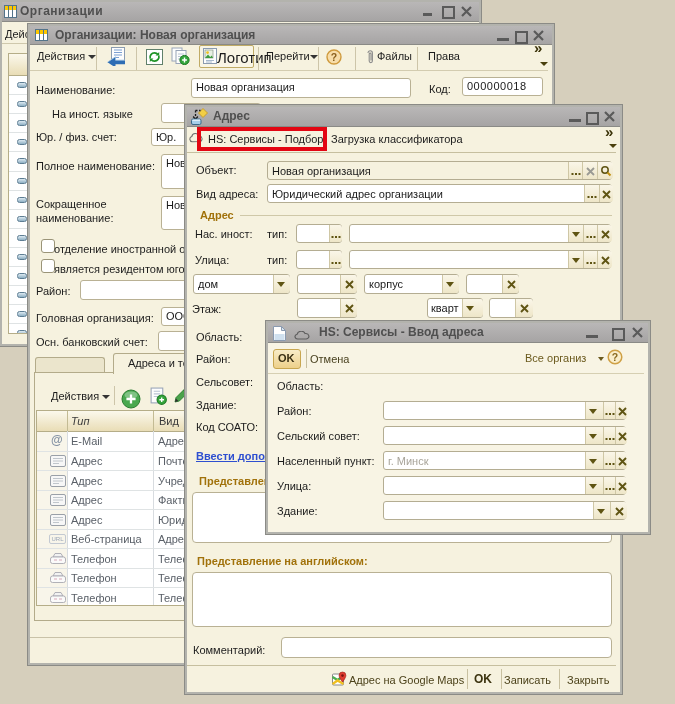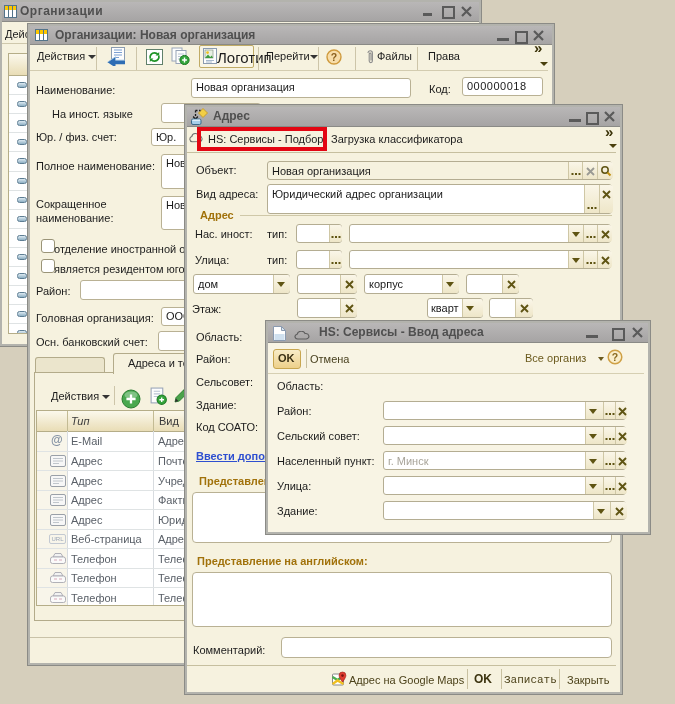--- a/index.html
+++ b/index.html
@@ -326,21 +326,21 @@
       </div>
     <div class="fb" style="left:329px;width:16px;border-radius:0 3px 3px 0;">
         <svg width="12" height="12" viewBox="0 0 12 12" style="position:absolute;left:2px;top:3px;">
           <circle cx="5" cy="5" r="3.2" fill="none" stroke="#5f5413" stroke-width="1.5"></circle>
           <path d="M7.5,7.5 L10.5,10.5" stroke="#c09010" stroke-width="2"></path>
         </svg>
       </div>
   </div>
 
   <div class="lbl" style="left:9px;top:81px;">Вид адреса:</div>
-  <div class="grp" style="left:80px;top:77px;width:345px;height:30px;">
+  <div class="grp" style="left:80px;top:77px;width:345px;height:19px;">
     <div class="tx" style="position:absolute;left:4px;top:3px;">Юридический адрес организации</div>
     <div class="fb" style="left:316px;width:15px;">
         <div class="dots3"></div>
       </div>
     <div class="fb" style="left:331px;width:14px;border-radius:0 3px 3px 0;">
         <svg width="9" height="9" viewBox="0 0 9 9" style="position:absolute;left:2px;top:5px;">
           <path d="M1,1 L8,8 M8,1 L1,8" stroke="#5f5413" stroke-width="1.9"></path>
         </svg>
       </div>
   </div>
@@ -461,21 +461,21 @@
     <rect x="0.5" y="3" width="11" height="11" rx="1" fill="#fff" stroke="#888"></rect>
     <path d="M0.5,6 l5,3 6,-4" stroke="#4caf50" stroke-width="2.4" fill="none"></path>
     <path d="M0.5,13 l5,-3.5 6,3.5" stroke="#f0c020" stroke-width="2.4" fill="none"></path>
     <path d="M10.5,1 a3.4,3.4 0 0 1 3.4,3.4 c0,2.4 -3.4,6.6 -3.4,6.6 c0,0 -3.4,-4.2 -3.4,-6.6 a3.4,3.4 0 0 1 3.4,-3.4 z" fill="#e03c31" stroke="#9a1f18" stroke-width="0.6"></path>
     <circle cx="10.5" cy="4.6" r="1.3" fill="#7a1410"></circle>
   </svg>
   <div class="lbl" style="left:162px;top:567px;color:#4c421a;">Адрес на Google Maps</div>
   <div class="bsep" style="left:280px;top:562px;height:20px;"></div>
   <div class="lbl" style="left:287px;top:566px;font-weight:bold;font-size:12px;color:#3c3410;">OK</div>
   <div class="bsep" style="left:314px;top:562px;height:20px;"></div>
-  <div class="lbl" style="left:317px;top:567px;color:#4c421a;font-family:Liberation Mono, monospace;">Записать</div>
+  <div class="lbl" style="left:317px;top:567px;color:#4c421a;">Записать</div>
   <div class="bsep" style="left:372px;top:562px;height:20px;"></div>
   <div class="lbl" style="left:380px;top:567px;color:#4c421a;">Закрыть</div>
 </div>
 
 <div class="win" id="w4" style="left:266px;top:321px;width:380px;height:209px;background:#f8f4e4;">
   <div class="tb" style="height:19px;"></div>
   <div class="tt" style="left:51px;">HS: Сервисы - Ввод адреса</div>
   <div class="mn" style="left:318px;top:12px;"></div>
   <div class="mx" style="left:344px;top:5px;"></div>
   <svg class="cl" style="left:364px;top:4px;" viewBox="0 0 11 11">

